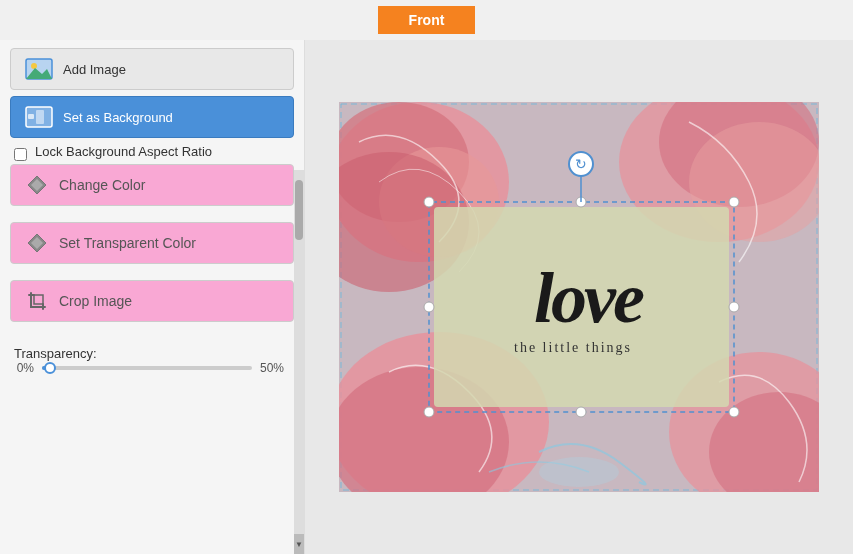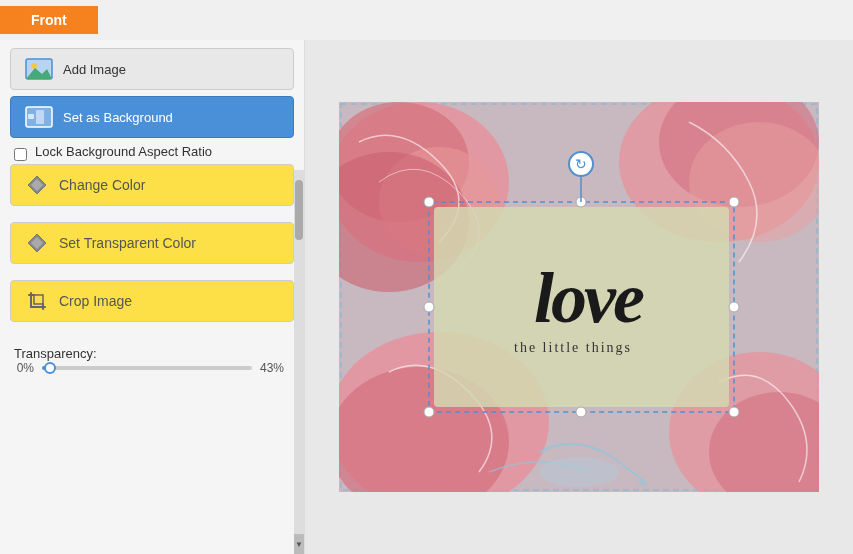--- a/index.html
+++ b/index.html
@@ -9,20 +9,21 @@
       width: 853px;
       height: 554px;
       overflow: hidden;
       display: flex;
       flex-direction: column;
     }
 
     
     .tab-bar {
       display: flex;
+      justify-content: center;
       align-items: center;
       background: #f0f0f0;
       padding: 6px 0;
       gap: 16px;
     }
     .tab-btn {
       padding: 5px 30px;
       border: 1px solid #ccc;
       cursor: pointer;
       font-size: 14px;
@@ -125,21 +126,21 @@
       color: #333;
       line-height: 1.3;
     }
 
     
     .diamond-btn {
       display: flex;
       align-items: center;
       gap: 10px;
       padding: 8px 14px;
-      background: #fde047;
+      background: #f9a8d4;
       border: 1px solid #ccc;
       border-radius: 4px;
       cursor: pointer;
       width: 100%;
       font-size: 14px;
       color: #555;
       margin-bottom: 16px;
     }
 
     .diamond-icon {
@@ -313,21 +314,21 @@
       </div>
 
       <div class="transparency-section">
         <div class="transparency-label">Transparency:</div>
         <div class="slider-row">
           <span class="slider-percent-left">0%</span>
           <div class="slider-track">
             <div class="slider-fill"></div>
             <div class="slider-thumb"></div>
           </div>
-          <span class="slider-percent-right">43%</span>
+          <span class="slider-percent-right">50%</span>
         </div>
       </div>
 
     </div>
 
     <div style="position: absolute; right: 0; top: 130px; bottom: 20px; width: 10px; background: #ddd;">
       <div style="width: 8px; height: 60px; background: #aaa; border-radius: 4px; margin: 10px auto;"></div>
     </div>
     <div style="position: absolute; right: 0; bottom: 0; width: 10px; height: 20px; background: #bbb; display: flex; align-items: center; justify-content: center; cursor: pointer;">
       <span style="font-size: 8px; color: #555;">▼</span>

